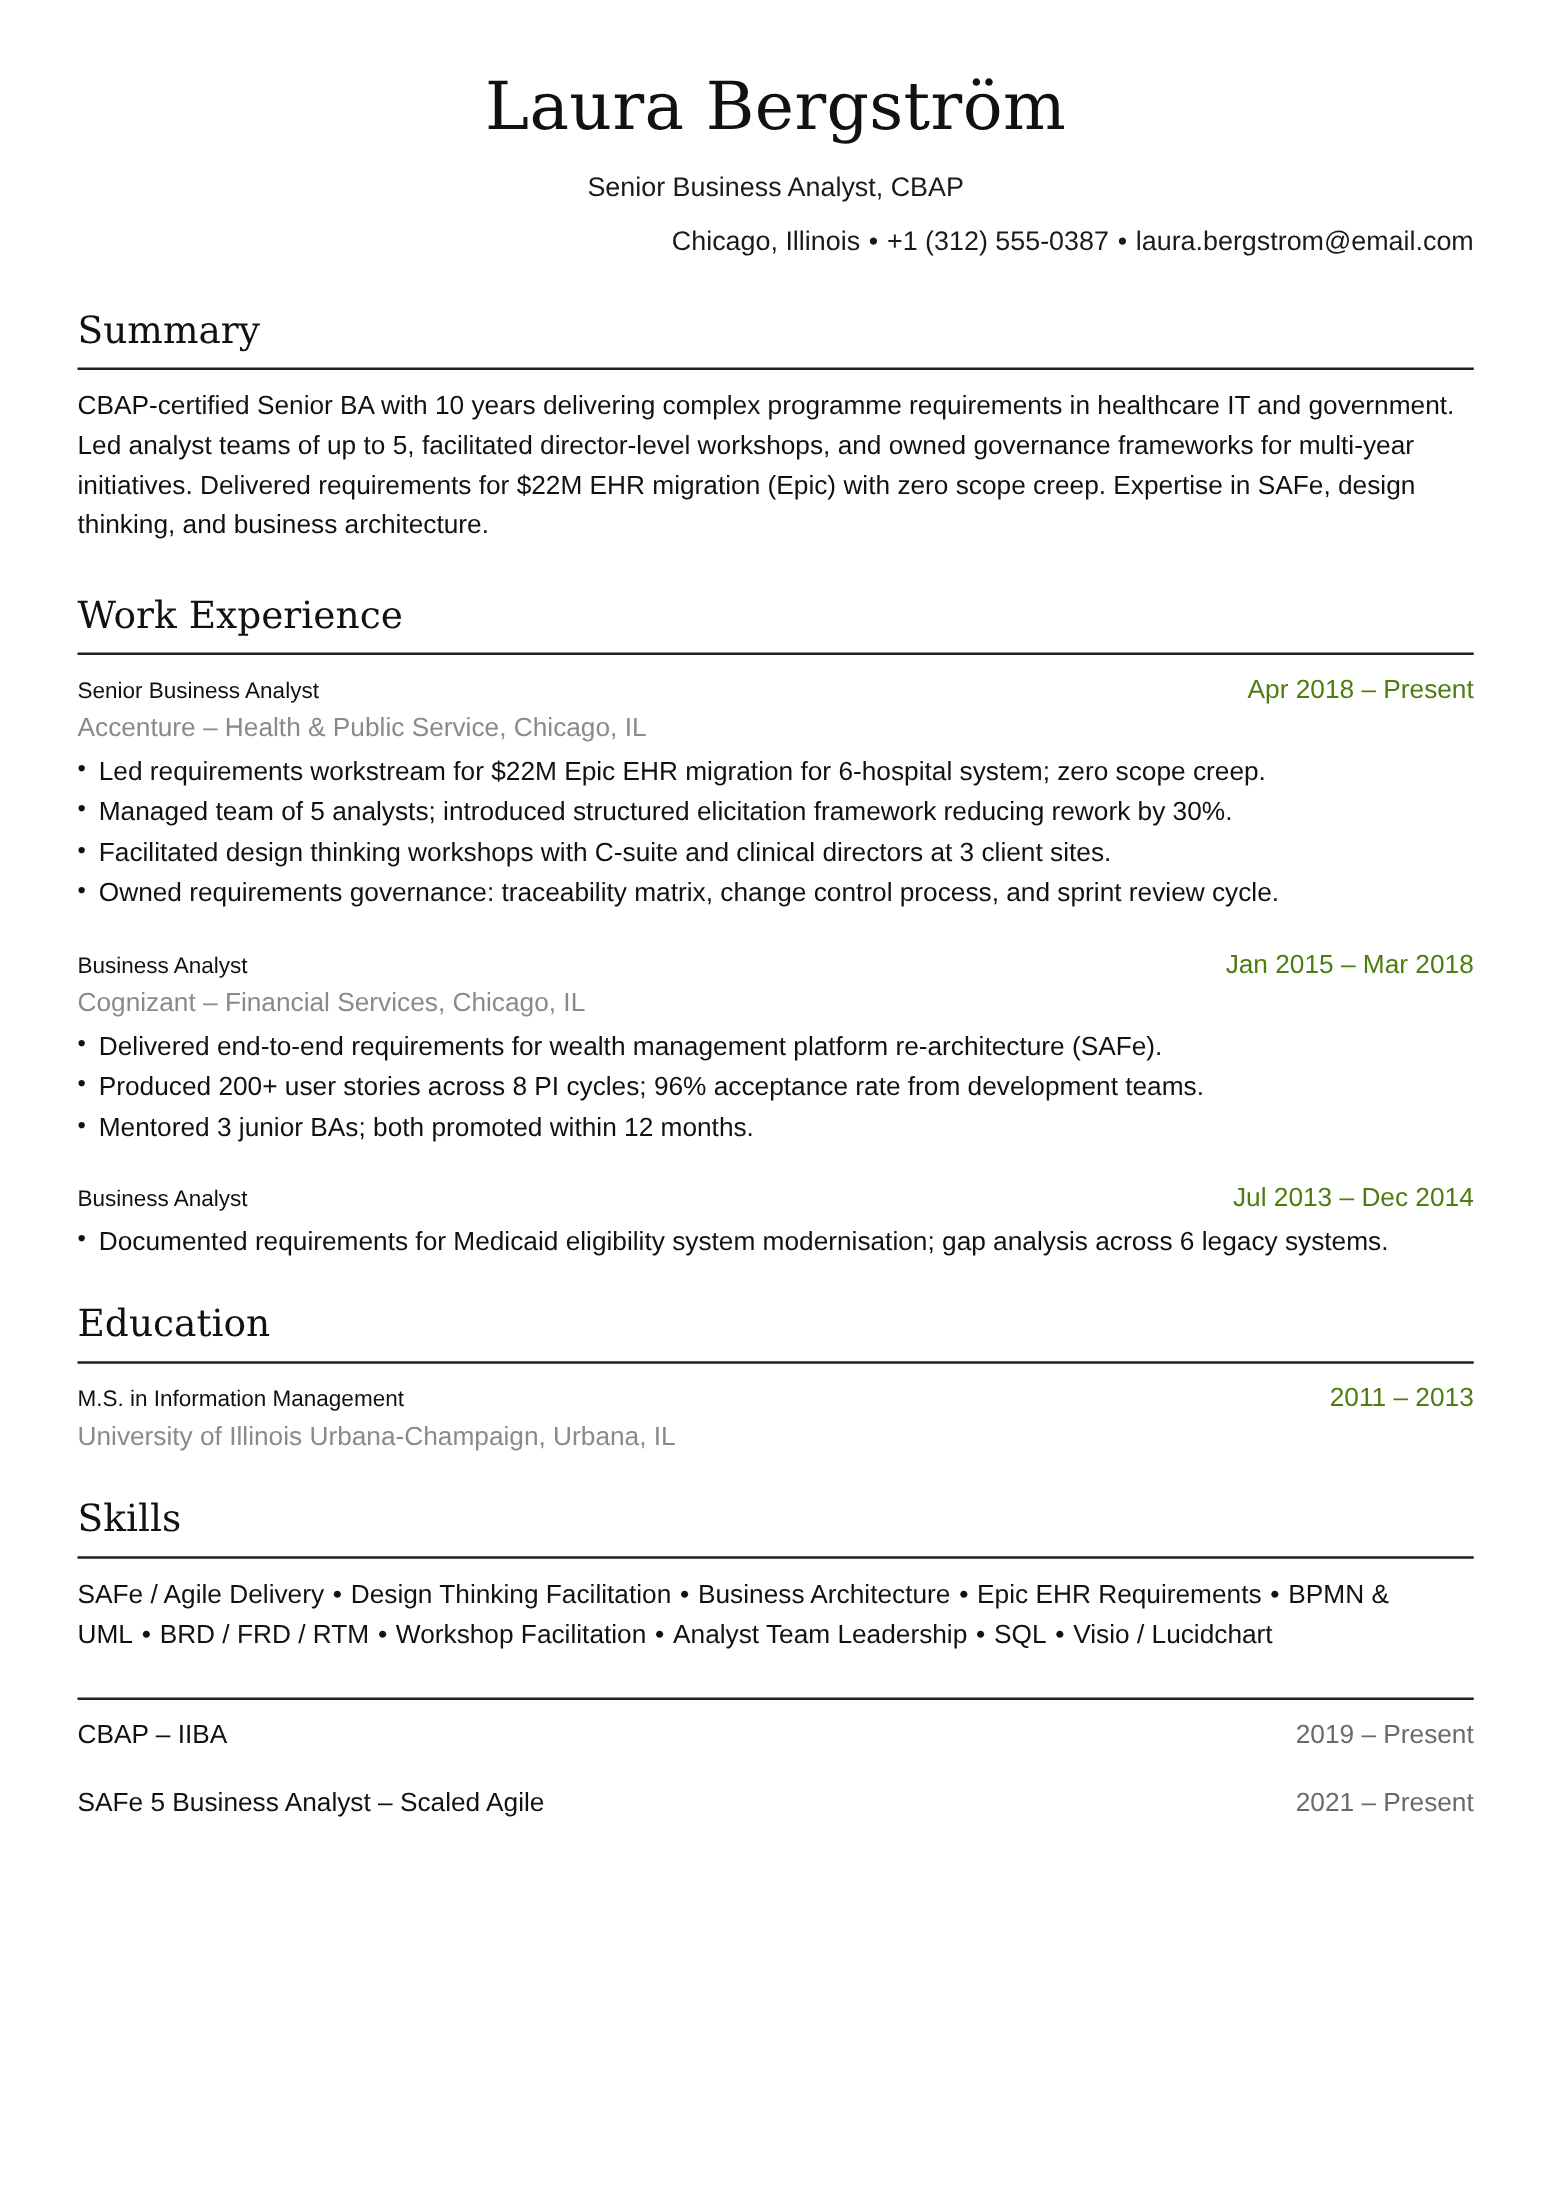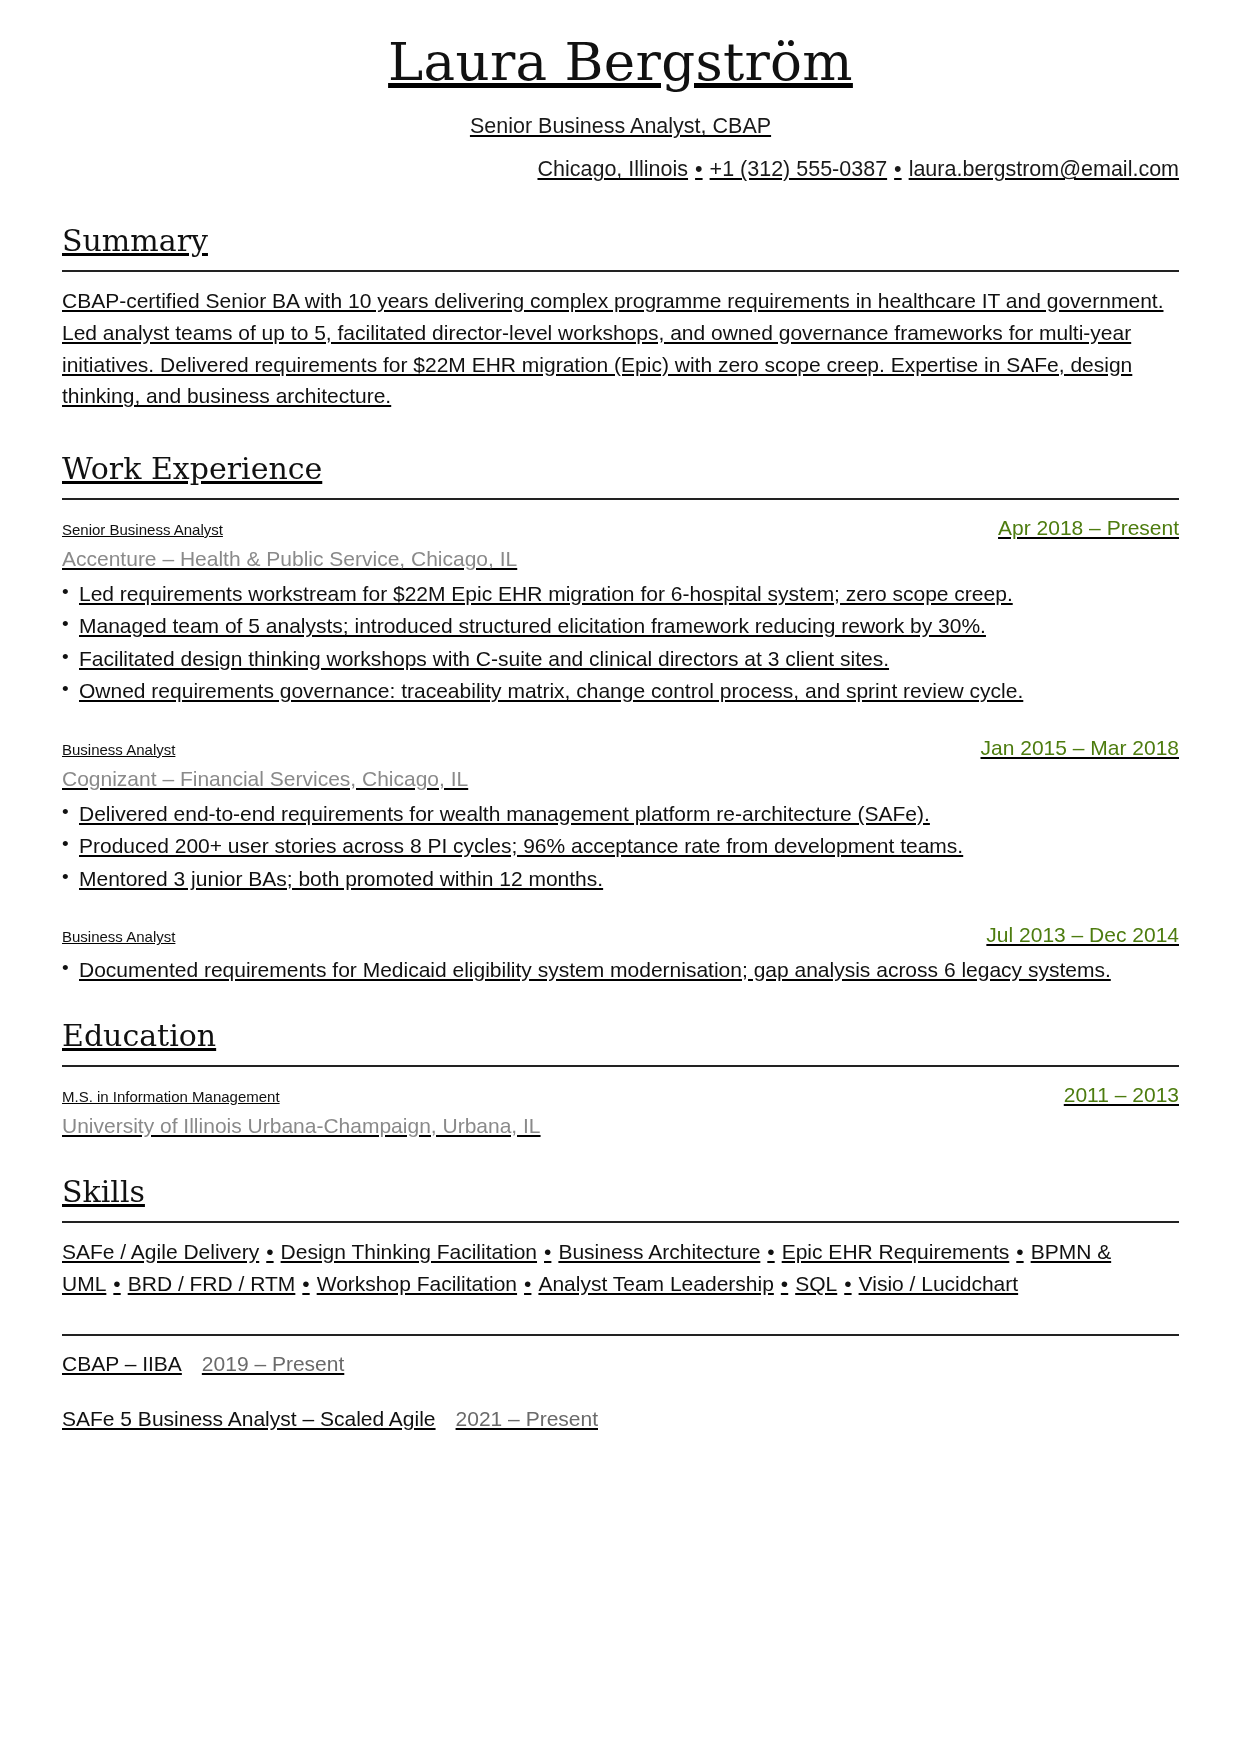--- a/index.html
+++ b/index.html
@@ -11,24 +11,23 @@
     width: 1241px;
     min-height: 1754px;
     font-family: "Liberation Sans", sans-serif;
     color: #000000;
     -webkit-font-smoothing: antialiased;
   }
   .page {
     width: 1241px;
     min-height: 1754px;
     box-sizing: border-box;
-    padding: 32px 62px 0 62px;
+    padding: 56px 62px 0 62px;
     position: relative;
     overflow: hidden;
-    text-decoration: underline;
   }
 
   
   .name {
     font-family: "DejaVu Serif", "Liberation Serif", serif;
     font-size: 53px;
     font-weight: 400;
     text-align: center;
     letter-spacing: 0.3px;
     line-height: 1.12;
@@ -86,21 +85,21 @@
   
   .entry { margin-bottom: 26px; }
   .entry:last-child { margin-bottom: 0; }
   .entry-head {
     display: flex;
     justify-content: space-between;
     align-items: baseline;
     gap: 20px;
   }
   .entry-title {
-    font-size: 15px;
+    font-size: 18px;
     color: #111111;
     line-height: 1.45;
   }
   .entry-dates {
     font-size: 21px;
     color: #4d7c0f;
     line-height: 1.45;
     white-space: nowrap;
     flex-shrink: 0;
   }
@@ -142,20 +141,21 @@
     color: #111111;
     margin: 0;
   }
   .skills-text .sep {
     padding: 0 7px;
   }
 
   
   .cert-entry {
     display: flex;
+    justify-content: space-between;
     align-items: baseline;
     gap: 20px;
     margin-bottom: 25px;
   }
   .cert-name {
     font-size: 21px;
     color: #111111;
     line-height: 1.45;
   }
   .cert-dates {

